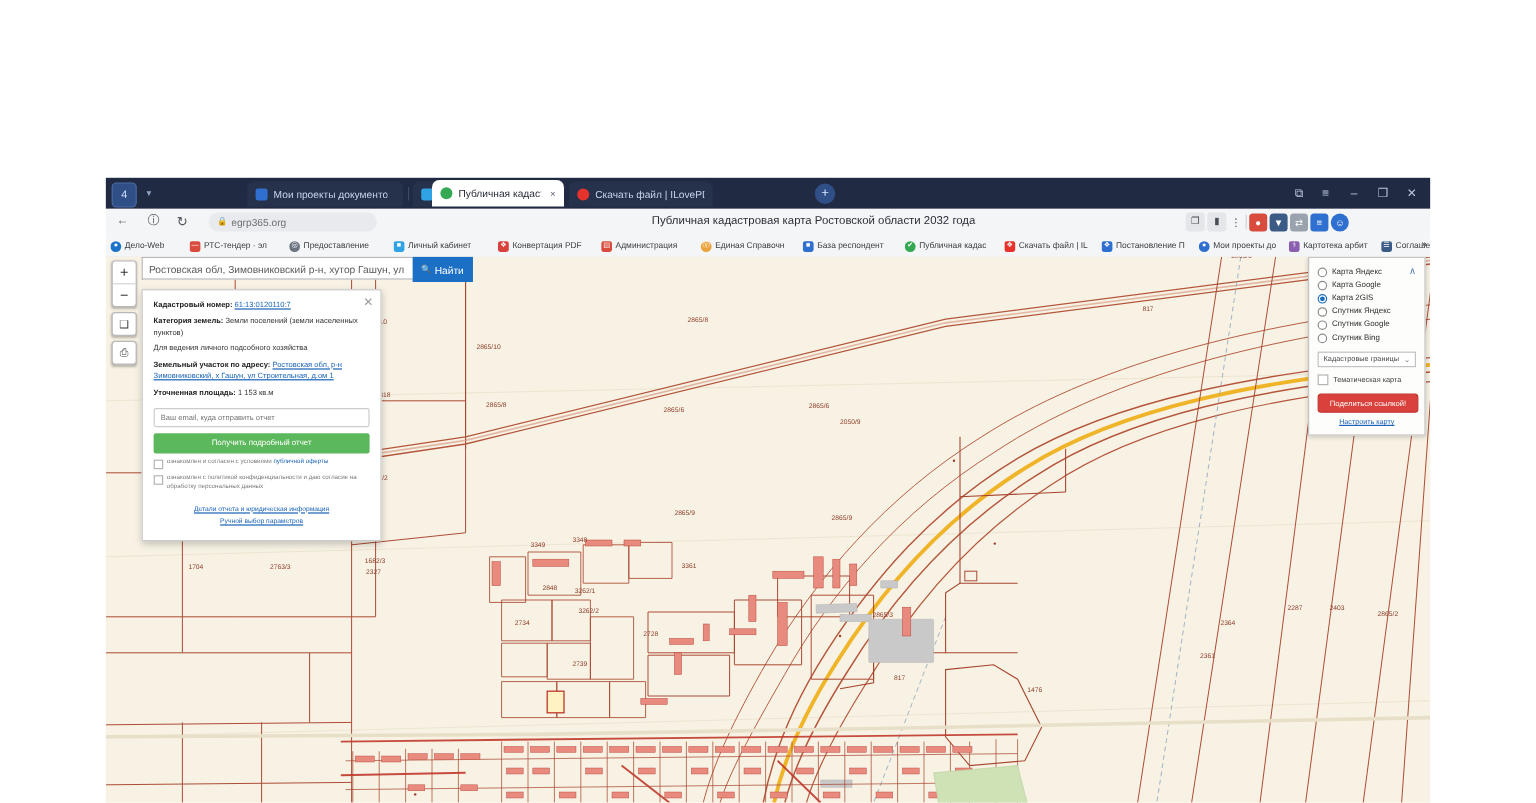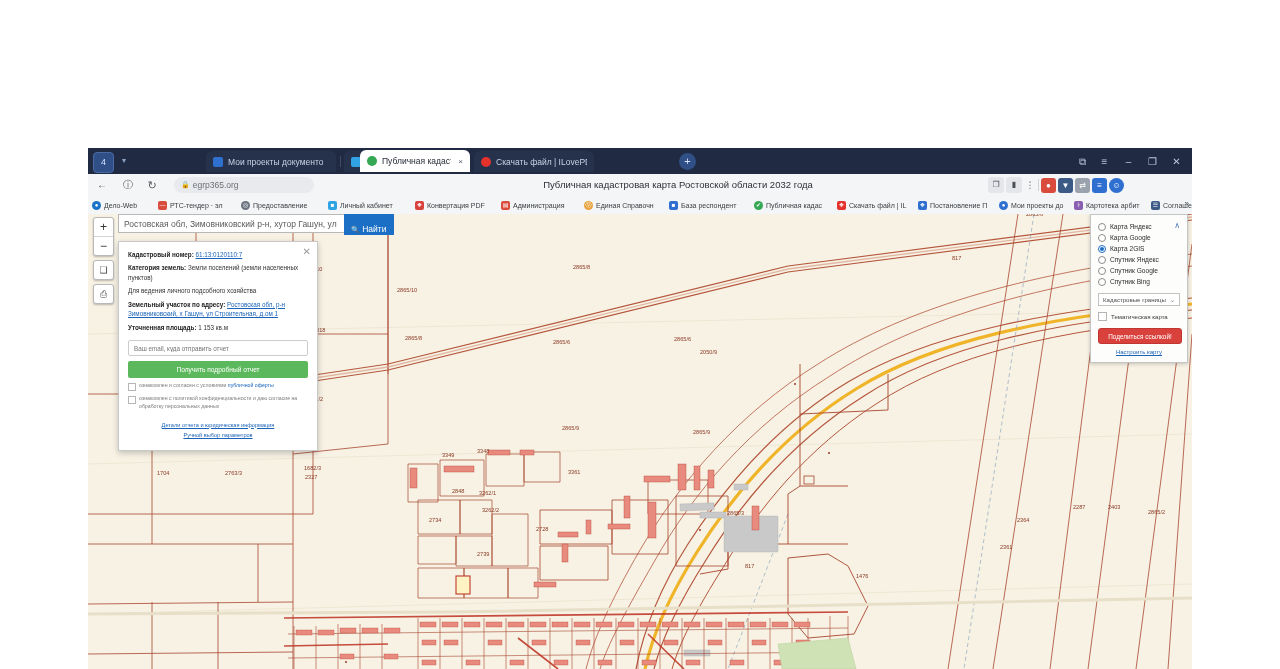--- a/index.html
+++ b/index.html
@@ -56,21 +56,21 @@
   .mapctrl{position:absolute;left:5px;background:#fff;border:1px solid #b9b9b9;border-radius:3px;
       width:19px;text-align:center;color:#333;box-shadow:0 1px 2px rgba(0,0,0,.25);}
   .mapctrl div{height:18px;line-height:18px;font-size:12px;}
   .mapctrl div+div{border-top:1px solid #d5d5d5;}
 
   
   .searchwrap{position:absolute;left:30px;top:0px;display:flex;height:19px;z-index:30;}
   .searchinput{width:226px;height:19px;box-sizing:border-box;border:1px solid #b8b8b8;border-right:none;
       background:#fff;font-size:8.5px;color:#5a5a5a;padding:0 5px;font-family:"Liberation Sans",sans-serif;}
   .searchbtn{width:48px;height:19px;background:#1b6fc4;color:#fff;font-size:8.5px;border:1px solid #1b6fc4;
-      display:flex;align-items:flex-end;justify-content:center;gap:2px;}
+      display:flex;align-items:center;justify-content:center;gap:2px;}
 
   
   .popup{position:absolute;left:30px;top:27px;width:200px;background:#fff;border:1px solid #c9c9c9;
       box-shadow:0 2px 6px rgba(0,0,0,.22);padding:8px 9px 9px;box-sizing:border-box;z-index:40;}
   .popup .xbtn{position:absolute;right:6px;top:4px;font-size:10px;color:#9a9a9a;}
   .pline{font-size:6.3px;color:#333;line-height:1.5;margin-bottom:4px;}
   .pline b{color:#222;}
   .plink{color:#1a63b8;text-decoration:underline;}
   .emailfield{width:100%;height:16px;box-sizing:border-box;border:1px solid #cccccc;border-radius:2px;
       font-size:6.3px;color:#9b9b9b;padding:0 5px;margin:4px 0 5px;font-family:"Liberation Sans",sans-serif;}

